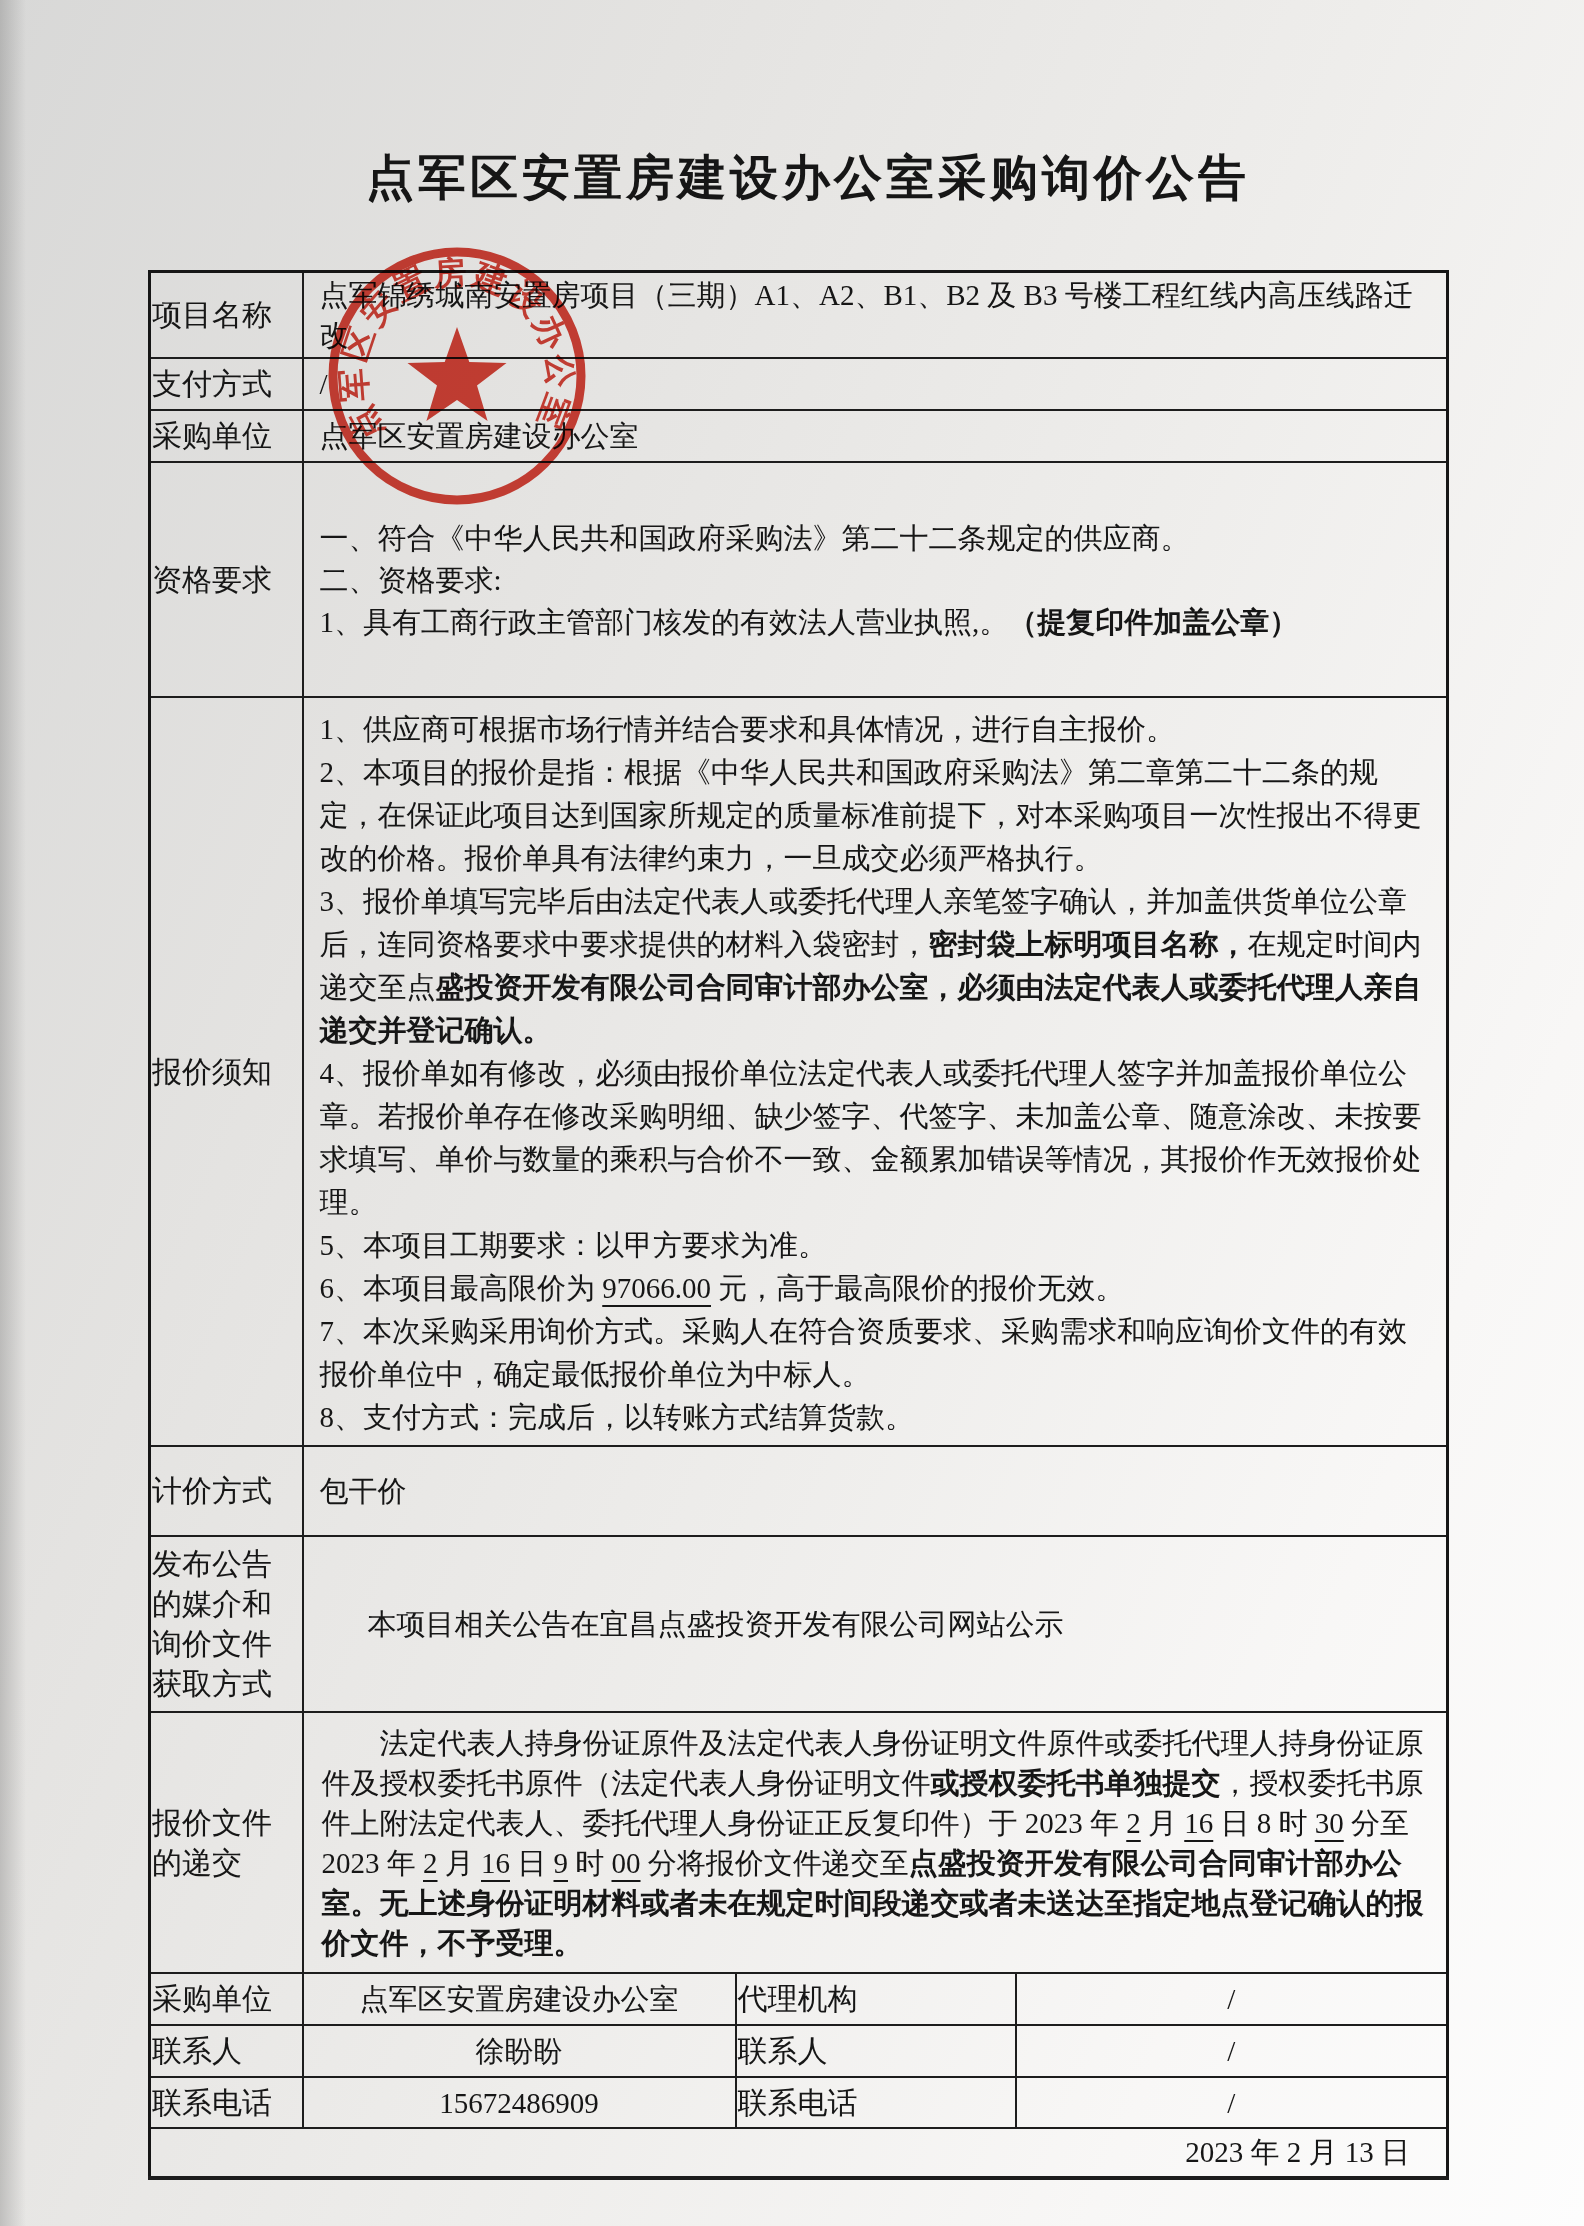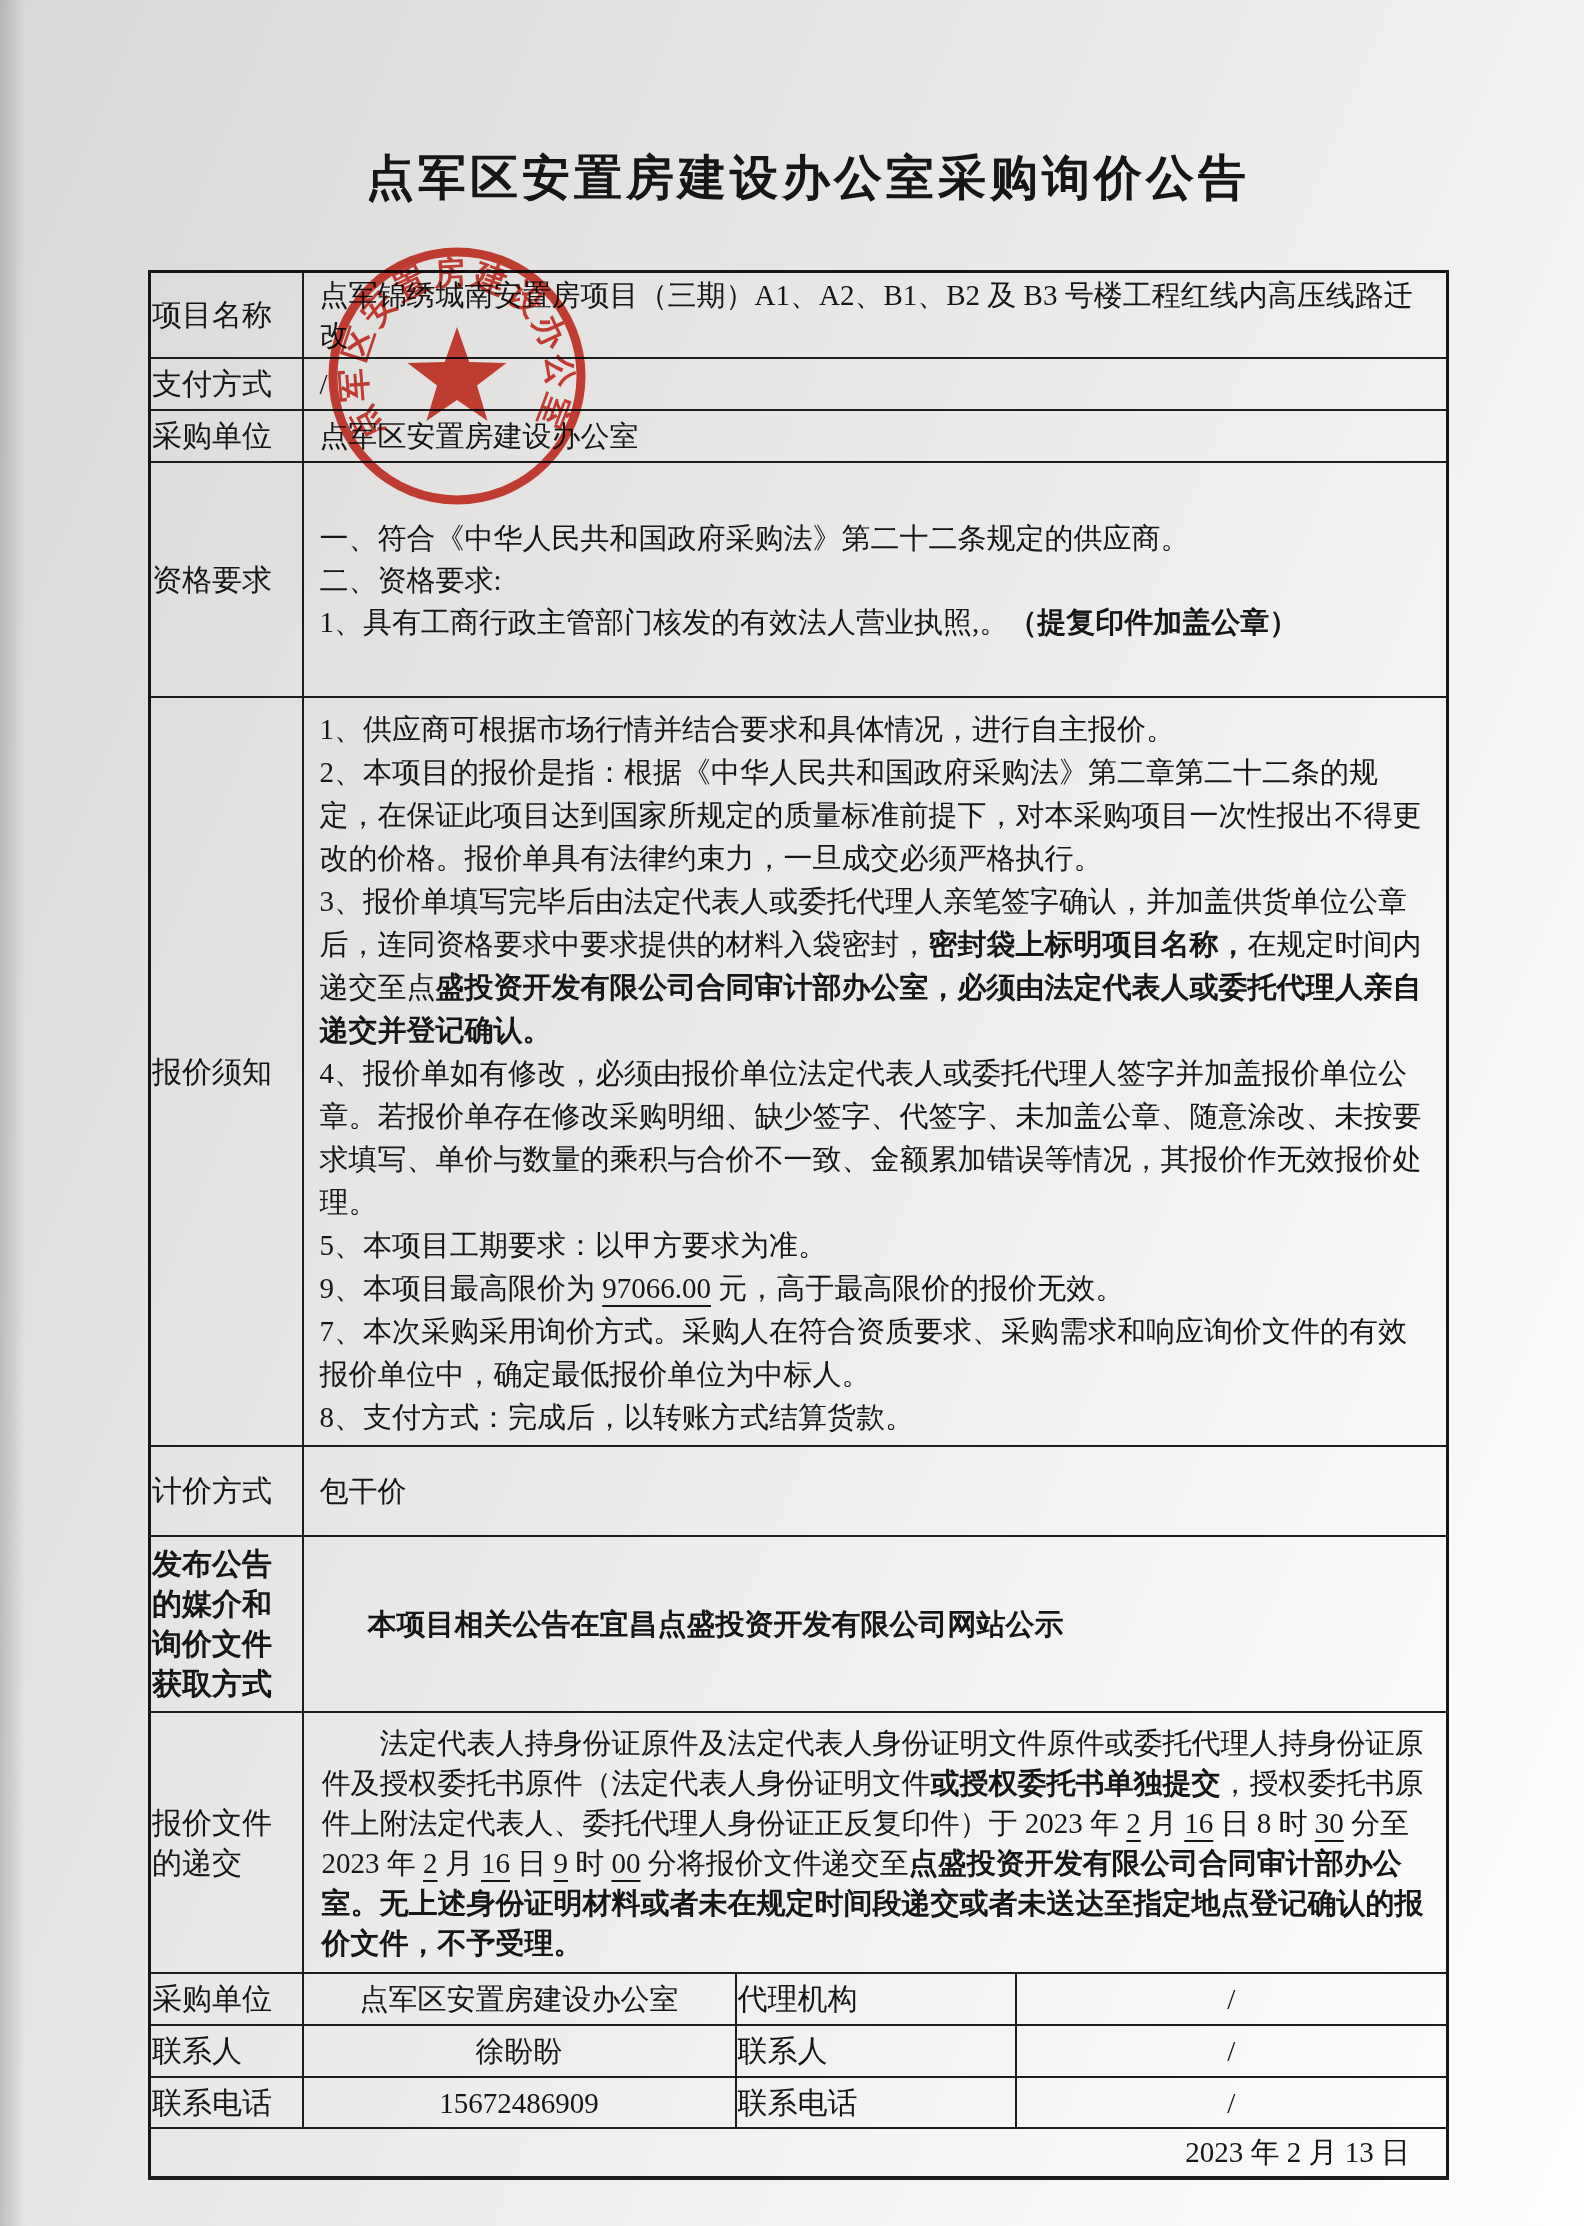--- a/index.html
+++ b/index.html
@@ -49,21 +49,21 @@
   .delivery p{margin:0;text-indent:2em;}
   .announce-val{padding:2px 16px 2px 64px;font-size:29px;line-height:40px;}
   .date-cell{text-align:right;padding-right:36px;font-size:29px;}
   .b{font-weight:bold;}
   .u{text-decoration:underline;text-underline-offset:7px;text-decoration-thickness:2px;}
   
   .h46 td{height:46px;}
   .h221 td{height:221px;margin-top:40px;}
   .h660 td{height:660px;vertical-align:middle;}
   .h84 td{height:84px;}
-  .h170 td{height:170px;font-weight:bold;}
+  .h170 td{height:170px;}
   .h243 td{height:243px;}
   .h45 td{height:45px;}
   
   .stamp{
     position:absolute;left:320px;top:239px;width:274px;height:274px;
     opacity:.88;mix-blend-mode:multiply;pointer-events:none;
   }
 </style>
 </head>
 <body>
@@ -108,21 +108,21 @@
       </tr>
 
       <tr class="h660">
         <td class="lab">报价须知</td>
         <td colspan="3" class="notes">
           <p><span>1、供应商可根据市场行情并结合要求和具体情况，进行自主报价。</span></p>
           <p><span>2、本项目的报价是指：根据《中华人民共和国政府采购法》第二章第二十二条的规定，在保证此项目达到国家所规定的质量标准前提下，对本采购项目一次性报出不得更改的价格。报价单具有法律约束力，一旦成交必须严格执行。</span></p>
           <p><span>3、报价单填写完毕后由法定代表人或委托代理人亲笔签字确认，并加盖供货单位公章后，连同资格要求中要求提供的材料入袋密封，</span><span class="b">密封袋上标明项目名称，</span><span>在规定时间内递交至点</span><span class="b">盛投资开发有限公司合同审计部办公室，必须由法定代表人或委托代理人亲自递交并登记确认。</span></p>
           <p><span>4、报价单如有修改，必须由报价单位法定代表人或委托代理人签字并加盖报价单位公章。若报价单存在修改采购明细、缺少签字、代签字、未加盖公章、随意涂改、未按要求填写、单价与数量的乘积与合价不一致、金额累加错误等情况，其报价作无效报价处理。</span></p>
           <p><span>5、本项目工期要求：以甲方要求为准。</span></p>
-          <p><span>9、本项目最高限价为 </span><span class="u">97066.00</span><span> 元，高于最高限价的报价无效。</span></p>
+          <p><span>6、本项目最高限价为 </span><span class="u">97066.00</span><span> 元，高于最高限价的报价无效。</span></p>
           <p><span>7、本次采购采用询价方式。采购人在符合资质要求、采购需求和响应询价文件的有效报价单位中，确定最低报价单位为中标人。</span></p>
           <p><span>8、支付方式：完成后，以转账方式结算货款。</span></p>
         </td>
       </tr>
 
       <tr class="h84">
         <td class="lab">计价方式</td>
         <td colspan="3" class="val">包干价</td>
       </tr>
 

